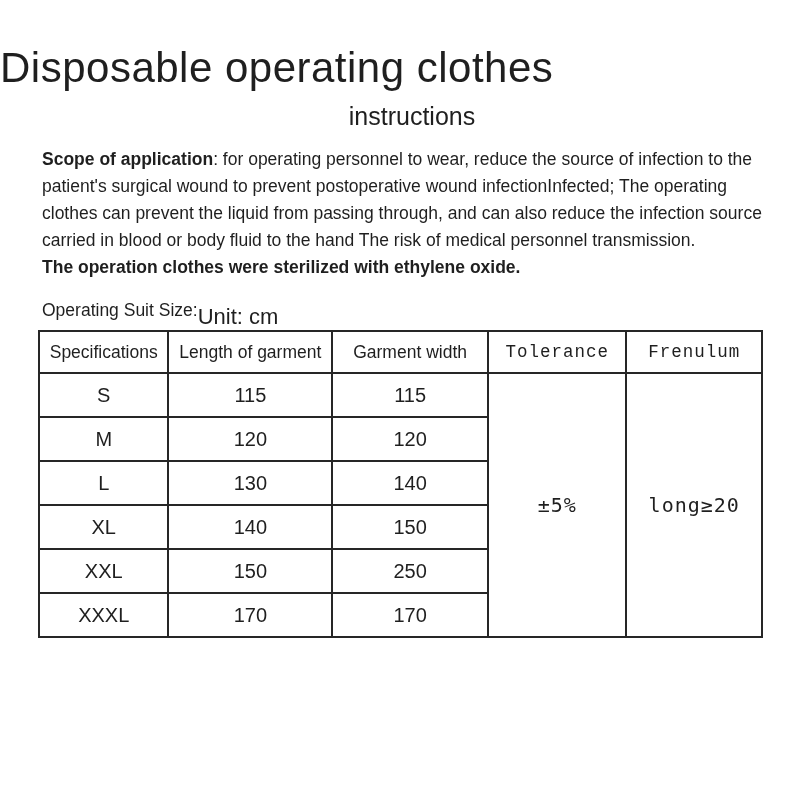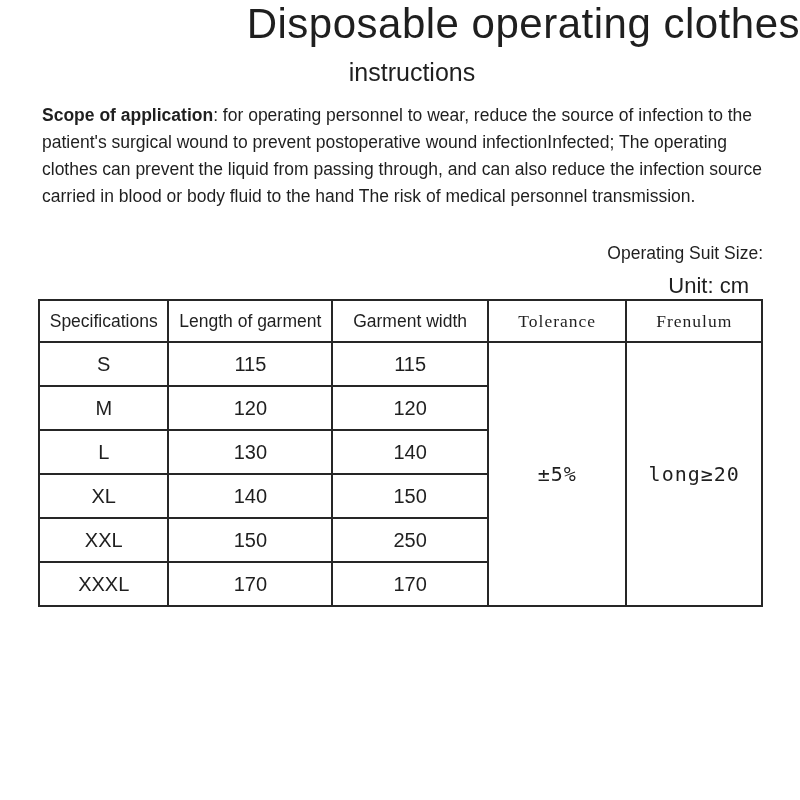--- a/index.html
+++ b/index.html
@@ -6,25 +6,26 @@
   body {
     width: 800px; height: 800px;
     background: #ffffff;
     font-family: "Liberation Sans", sans-serif;
     color: #1f1f1f;
     overflow: hidden;
   }
   .page { width: 800px; height: 800px; position: relative; }
 
   .title {
-    text-align: right;
+    text-align: left;
     font-size: 42px;
     font-weight: 400;
     letter-spacing: 0.5px;
     margin: 0;
+    padding-top: 44px;
     line-height: 48px;
   }
   .subtitle {
     text-align: center;
     font-size: 25px;
     font-weight: 400;
     margin: 0;
     padding-top: 9px;
     line-height: 30px;
     padding-left: 24px;
@@ -33,25 +34,24 @@
   .content {
     margin: 15px 37px 0 42px;
     font-size: 17.5px;
     line-height: 27px;
   }
   .content p { margin: 0; }
   .para-label { font-weight: 700; }
   .para-bold { font-weight: 700; }
 
   .size-row {
-    margin: 32px 37px 0 42px;
+    margin: 18px 37px 0 42px;
     display: flex;
-    justify-content: flex-end;
+    justify-content: flex-start;
     align-items: flex-end;
-    flex-direction: column;
   }
   .size-heading { font-size: 17.5px; line-height: 22px; padding-bottom: 9px; }
   .unit-label { font-size: 22px; line-height: 26px; padding-right: 14px; }
 
   table.size-table {
     border-collapse: collapse;
     table-layout: fixed;
     margin-left: 38px;
     width: 725px;
   }
@@ -67,40 +67,41 @@
     font-size: 17.5px;
     height: 40px;
   }
   table.size-table td { height: 42px; font-size: 20px; }
   .col-spec { width: 128px; }
   .col-length { width: 162px; }
   .col-width { width: 154px; }
   .col-tol { width: 137px; }
   .col-fren { width: 134px; }
   .mono {
-    font-family: Liberation Serif, serif;
+    font-family: Liberation Mono, monospace;
     letter-spacing: 1px;
   }
   td.merged-cell {
     font-family: "DejaVu Sans Mono", monospace;
     font-size: 21px;
     letter-spacing: 1px;
   }
   td.spec-cell { font-size: 20px; }
 </style>
 </head>
 <body>
 
 <div class="page">
 
   <h1 class="title">Disposable operating clothes</h1>
   <h2 class="subtitle">instructions</h2>
 
   <div class="content">
     <p><span class="para-label">Scope of application</span><span>: for operating personnel to wear, reduce the source of infection to the patient's surgical wound to prevent postoperative wound infectionInfected; The operating clothes can prevent the liquid from passing through, and can also reduce the infection source carried in blood or body fluid to the hand The risk of medical personnel transmission.</span></p>
+    <p class="para-bold">The operation clothes were sterilized with ethylene oxide.</p>
   </div>
 
   <div class="size-row">
     <span class="size-heading">Operating Suit Size:</span>
     <span class="unit-label">Unit: cm</span>
   </div>
 
   <table class="size-table">
     <colgroup>
       <col class="col-spec">

